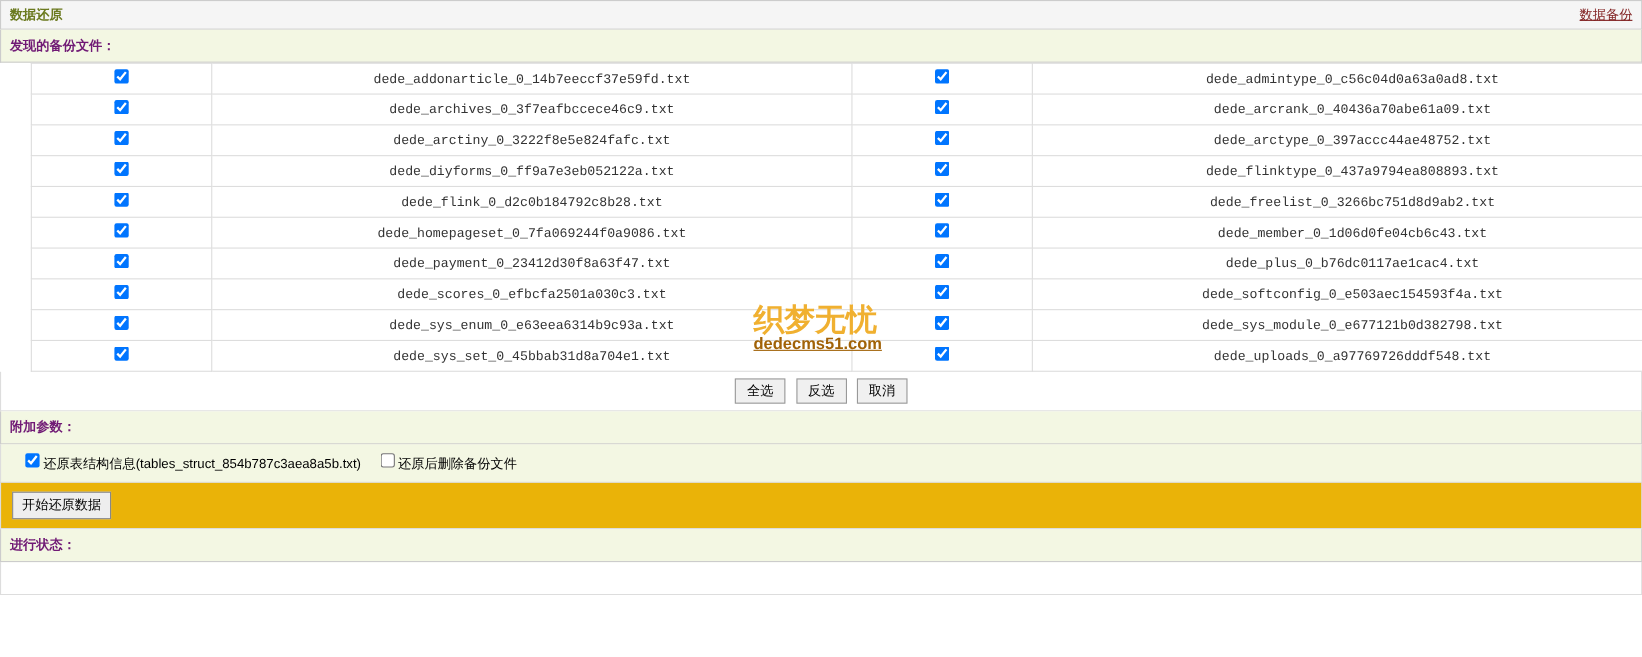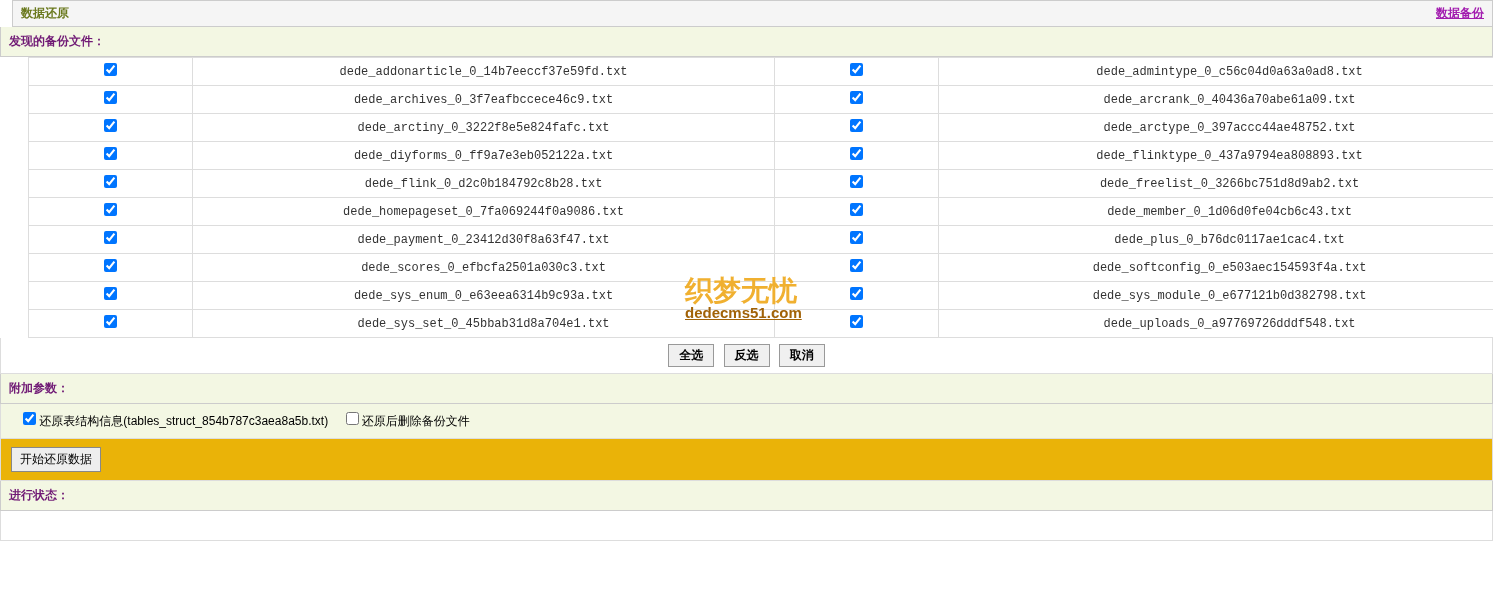--- a/index.html
+++ b/index.html
@@ -1,26 +1,26 @@
 <!DOCTYPE html>
 <html><head>
 <meta charset="utf-8">
 <style>
 * { margin: 0; padding: 0; box-sizing: border-box; }
 body { font-family: Arial, "Microsoft YaHei", sans-serif; font-size: 12px; background: #fff; }
-.header-bar { background: #f5f5f5; border: 1px solid #ccc; padding: 4px 8px; display: flex; justify-content: space-between; align-items: center; margin-left: 12px; }
+.header-bar { background: #f5f5f5; border: 1px solid #ccc; padding: 4px 8px; display: flex; justify-content: space-between; align-items: center; }
 .header-title { color: #6b7a1f; font-weight: bold; }
-.header-link { color: #a21caf; text-decoration: underline; font-weight: bold; }
+.header-link { color: #7f1d1d; text-decoration: underline; font-weight: normal; }
 .section-title { background: #f3f7e3; padding: 6px 8px; color: #701a75; font-weight: bold; border-left: 1px solid #ccc; border-right: 1px solid #ccc; border-bottom: 1px solid #ccc; }
 table { width: 100%; border-collapse: collapse; margin-left: 28px; }
 td { border: 1px solid #ddd; padding: 5px 6px; text-align: center; font-family: "Courier New", monospace; font-size: 12px; color: #333; }
 td.chk { width: 11%; }
 td.fname { width: 39%; }
 .action-row { text-align: center; padding: 6px; border: 1px solid #ddd; border-top: none; }
-.action-row button { font-size: 12px; padding: 2px 10px; margin: 0 3px; background: #f0f0f0; border: 1px solid #999; cursor: pointer; font-weight: bold; }
+.action-row button { font-size: 12px; padding: 2px 10px; margin: 0 3px; background: #f0f0f0; border: 1px solid #999; cursor: pointer; }
 .params-row { background: #f3f7e3; padding: 8px 22px; border: 1px solid #ddd; border-top: none; }
 .params-row label { margin-right: 14px; }
 .submit-row { background: #eab308; padding: 8px 10px; border: 1px solid #ddd; border-top: none; }
 .submit-row button { font-size: 12px; padding: 3px 8px; border: 1px solid #888; background: #eee; cursor: pointer; }
 .watermark { position: absolute; top: 272px; left: 685px; font-size: 28px; font-weight: bold; color: #f0b030; pointer-events: none; font-family: "KaiTi", serif; }
 .watermark .sub { font-size: 15px; color: #a16207; font-family: Arial; display: block; margin-top: -6px; text-decoration: underline; }
 .empty-area { border: 1px solid #ddd; border-top: none; height: 30px; }
 </style>
 </head>
 <body>

